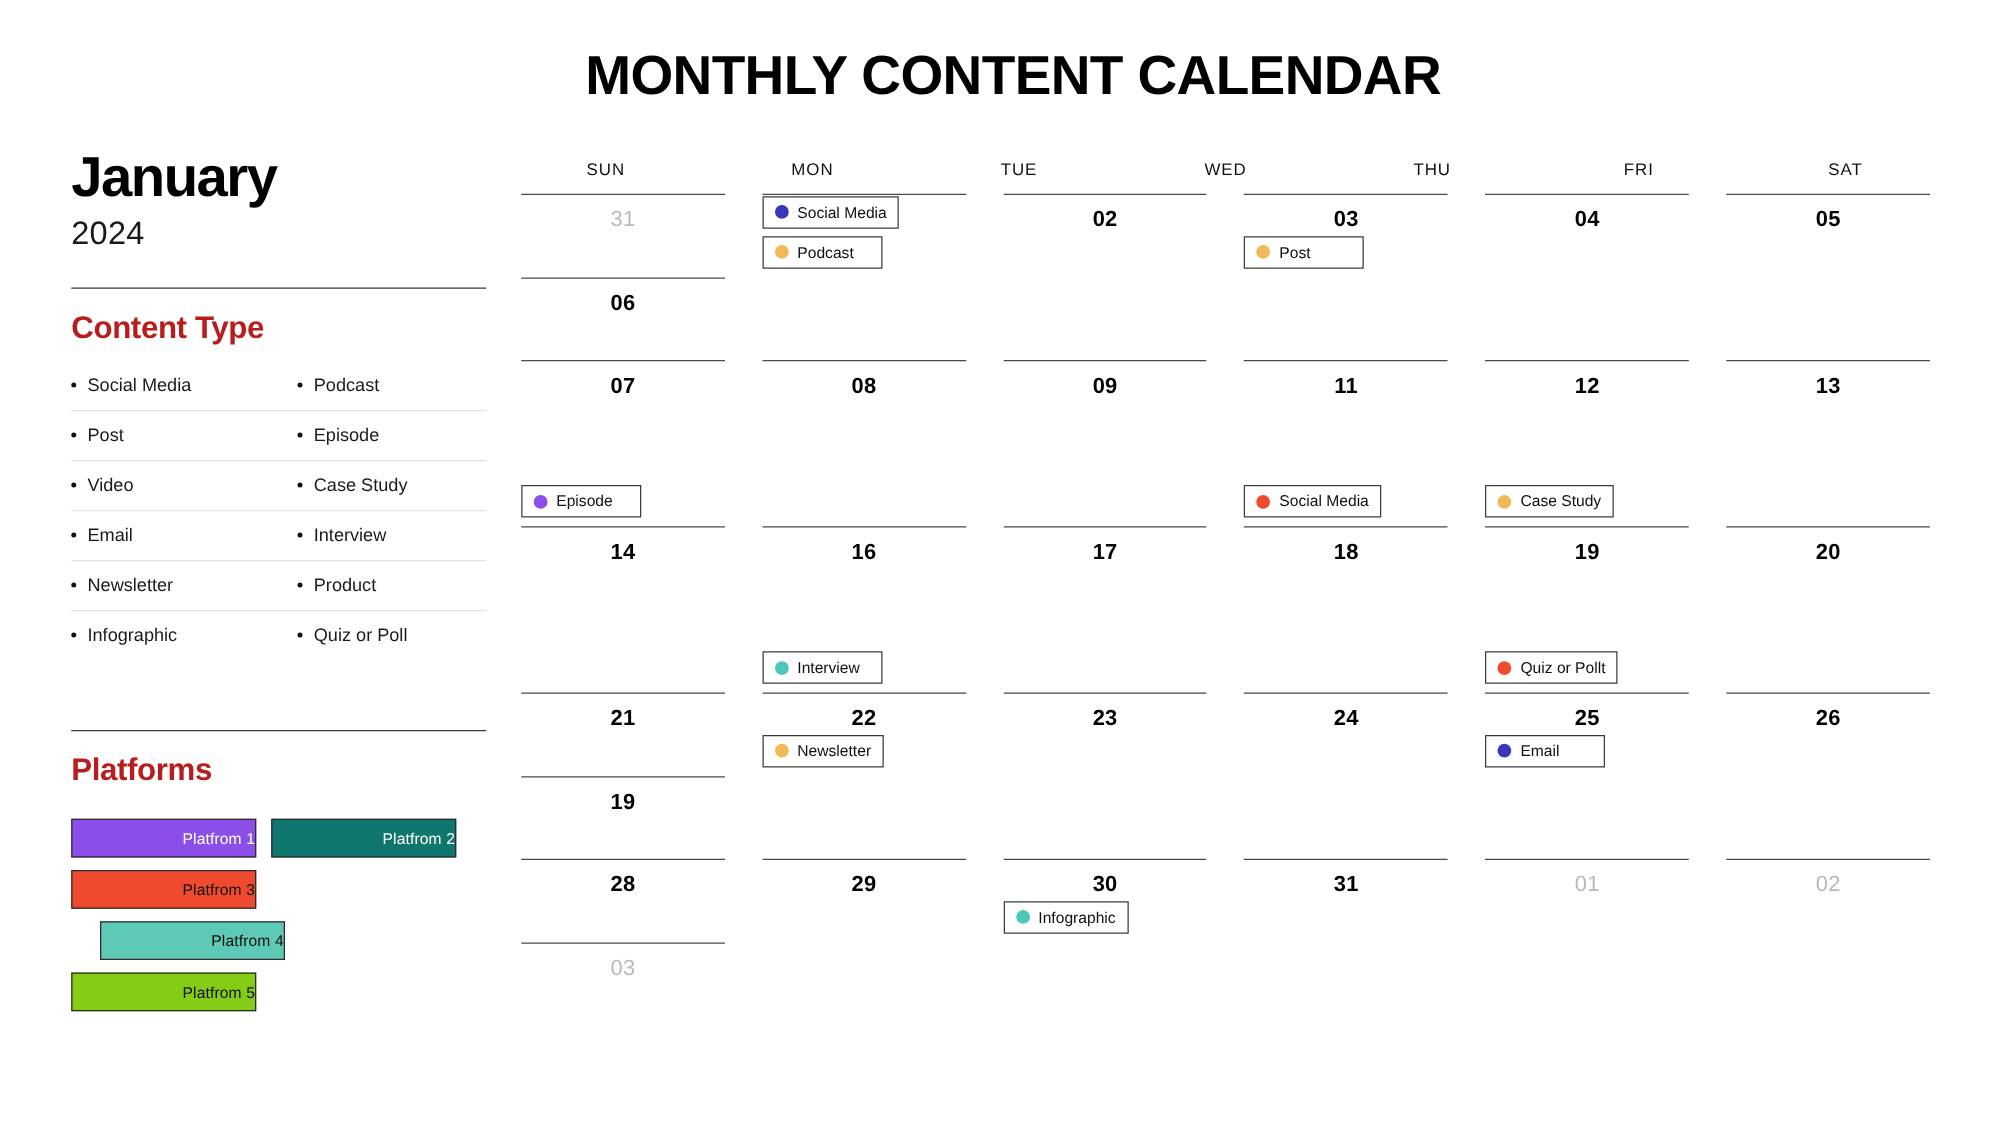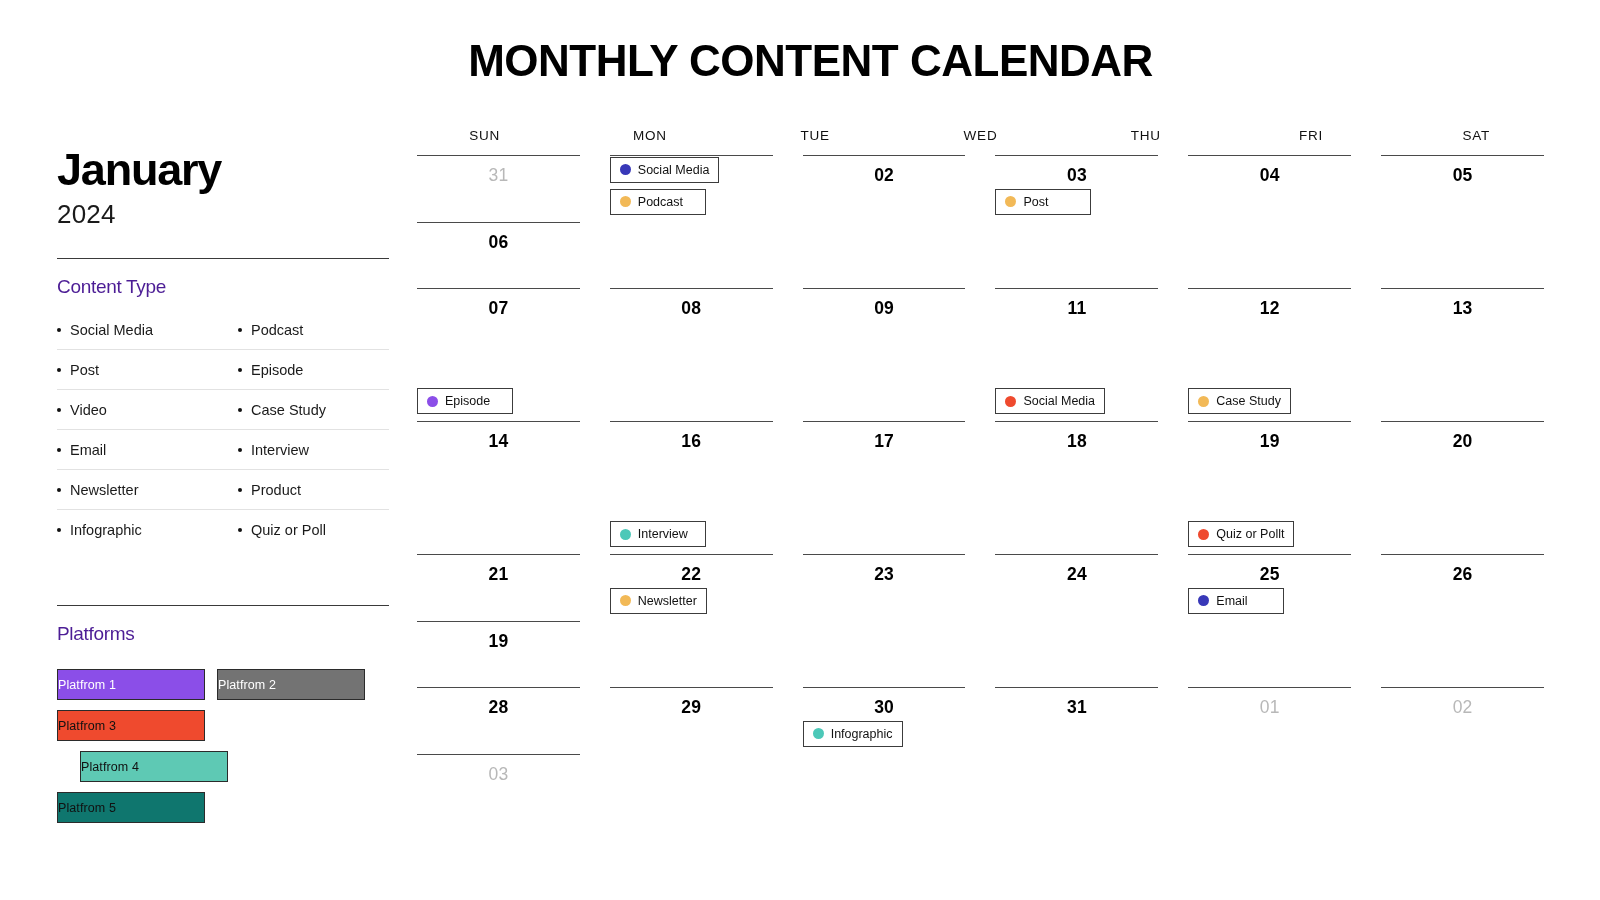--- a/index.html
+++ b/index.html
@@ -26,38 +26,37 @@
 
   
   .sidebar { position: absolute; left: 57px; top: 118px; width: 332px; }
 
   .month {
     font-size: 45px;
     font-weight: bold;
     letter-spacing: -1.2px;
     line-height: 1.05;
     color: #000;
-    margin-top: 28px;
   }
   .year {
     font-size: 26px;
     font-weight: normal;
     color: #1a1a1a;
     margin-top: 6px;
     letter-spacing: 0.2px;
   }
 
   .rule-strong { height: 1px; background: #3a3a3a; margin-top: 28px; }
 
   .section-head {
-    font-size: 19px;
-    font-weight: normal;
+    font-size: 25px;
+    font-weight: bold;
     letter-spacing: -0.3px;
     margin-top: 17px;
-    color: #4c1d95;
+    color: #b91c1c;
   }
 
   
   .ct-grid { margin-top: 24px; }
   .ct-row {
     display: flex;
     align-items: flex-start;
     padding-bottom: 11px;
     border-bottom: 1px solid #e2e2e2;
     margin-bottom: 12px;
@@ -89,21 +88,21 @@
     flex-wrap: wrap;
     gap: 10px 12px;
     width: 320px;
   }
   .pf-chip {
     width: 148px;
     height: 31px;
     border: 1px solid #2b2b2b;
     display: flex;
     align-items: center;
-    justify-content: flex-start;
+    justify-content: flex-end;
     font-size: 12.5px;
     letter-spacing: 0.1px;
   }
 
   
   .cal {
     position: absolute;
     left: 417px; top: 128px;
     width: 1127px;
     text-align: center;
@@ -246,30 +245,30 @@
         </div>
       </div>
 
     <div class="platforms-wrap">
       <div class="rule-strong"></div>
       <div class="section-head">Platforms</div>
       <div class="pf-grid" id="pf-grid">
           <div class="pf-chip" style="background: rgb(139, 78, 232); color: rgb(255, 255, 255);">
             <span>Platfrom 1</span>
           </div>
-          <div class="pf-chip" style="background: #737373; color: rgb(255, 255, 255);">
+          <div class="pf-chip" style="background: #0f766e; color: rgb(255, 255, 255);">
             <span>Platfrom 2</span>
           </div>
           <div class="pf-chip" style="background: rgb(239, 74, 46); color: rgb(17, 17, 17);">
             <span>Platfrom 3</span>
           </div>
           <div class="pf-chip" style="background: rgb(94, 201, 180); color: rgb(17, 17, 17); margin-left: 23px;">
             <span>Platfrom 4</span>
           </div>
-          <div class="pf-chip" style="background: #0f766e; color: rgb(17, 17, 17);">
+          <div class="pf-chip" style="background: #84cc16; color: rgb(17, 17, 17);">
             <span>Platfrom 5</span>
           </div>
         </div>
     </div>
   </div>
 
   <div class="cal">
     <div class="cal-head" id="cal-head">
         <div class="dow">SUN</div>
         <div class="dow">MON</div>

